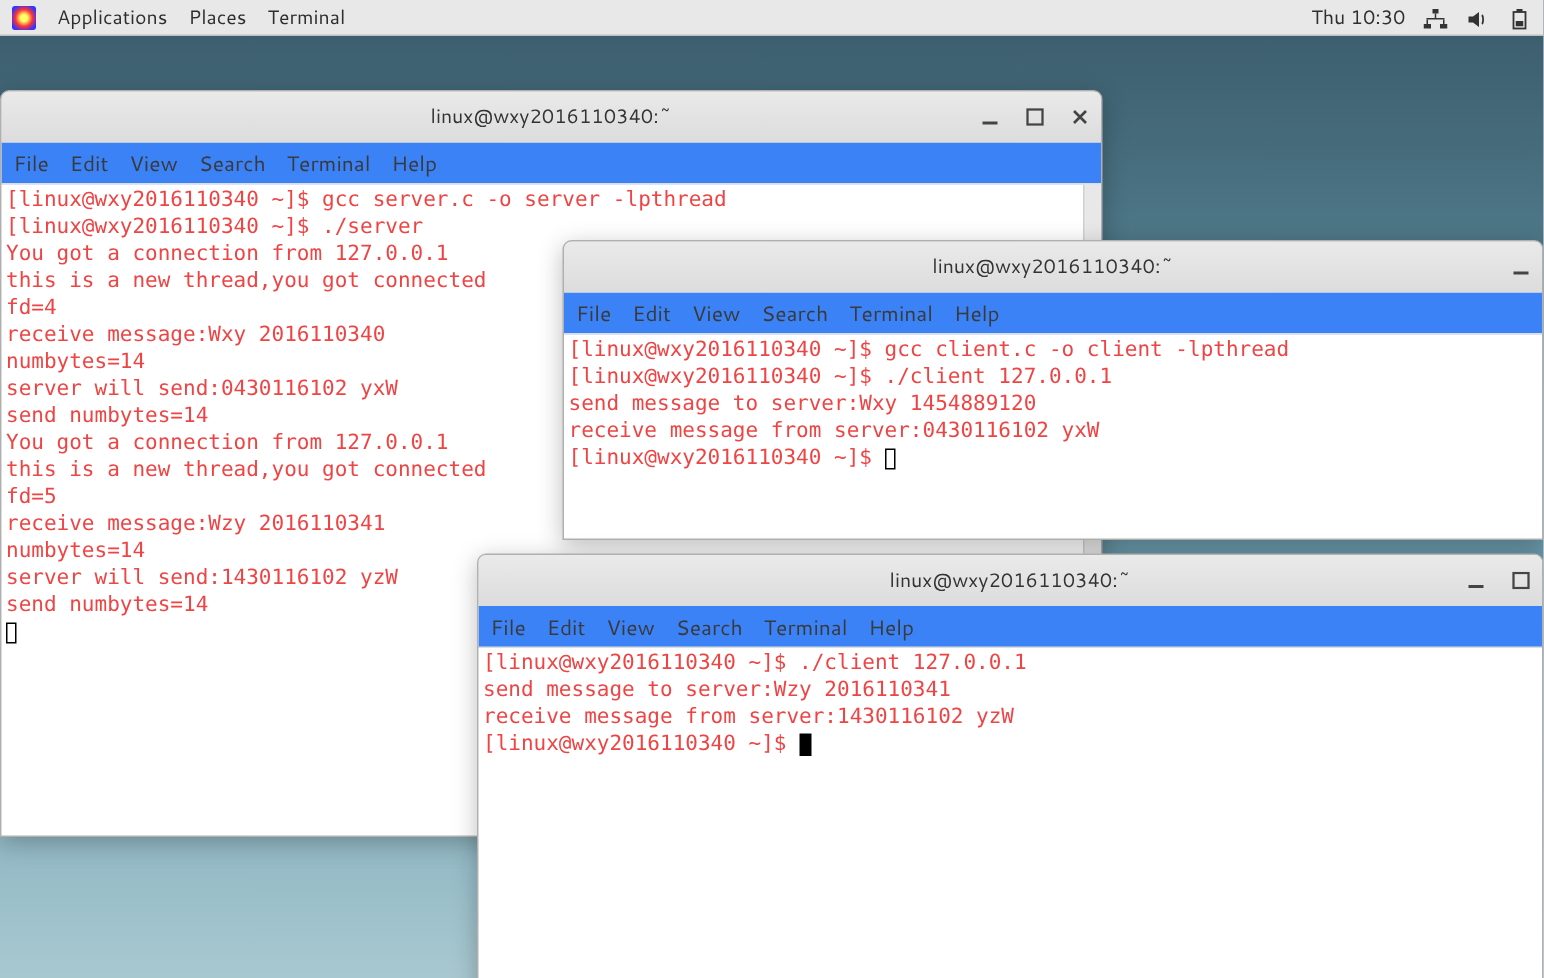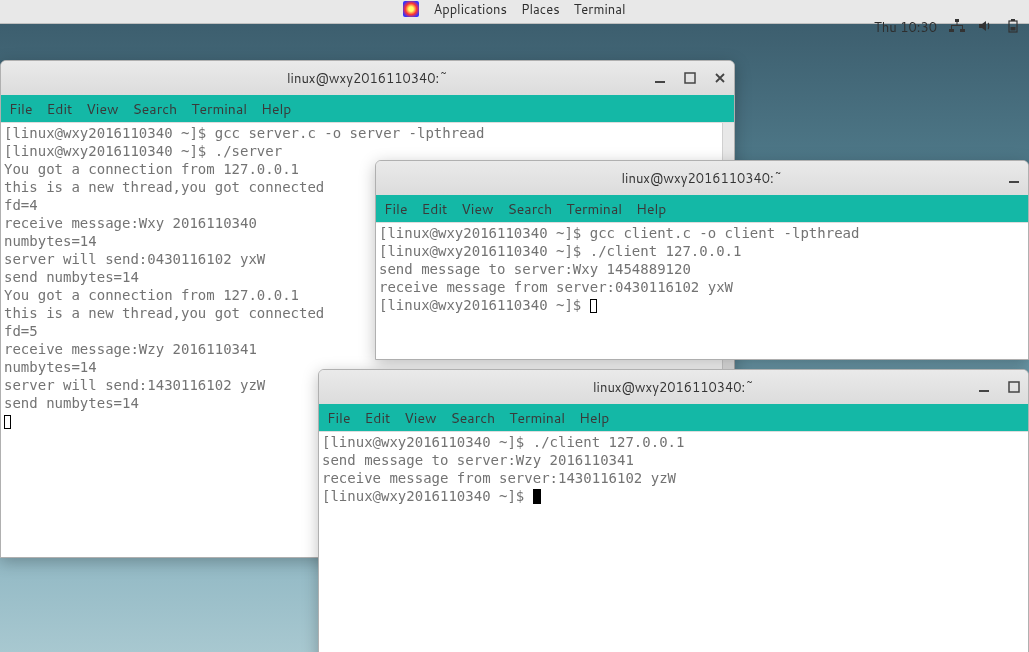--- a/index.html
+++ b/index.html
@@ -15,24 +15,23 @@
       position: absolute;
       top: 0; left: 0; right: 0;
       height: 24px;
       background: #e8e8e8;
       border-bottom: 1px solid #c0c0c0;
       display: flex;
       align-items: center;
       padding: 0 8px;
       font-size: 13px;
       color: #2e2e2e;
-      flex-direction: column;
     }
     .topbar-left { display: flex; align-items: center; gap: 14px; }
-    .topbar-right { margin-left: auto; display: flex; align-items: flex-start; gap: 12px; }
+    .topbar-right { margin-left: auto; display: flex; align-items: flex-end; gap: 12px; }
     .top-icon { width: 16px; height: 16px; display: inline-flex; align-items: center; justify-content: center; }
     .app-logo {
       width: 16px; height: 16px;
       background: radial-gradient(circle, #ff6 20%, #f33 50%, #33f 80%);
       border-radius: 2px;
     }
     .menubar-item { cursor: pointer; }
     .window {
       position: absolute;
       background: #e8e8e8;
@@ -62,36 +61,36 @@
       align-items: center;
     }
     .win-btn {
       width: 16px; height: 16px;
       display: flex; align-items: center; justify-content: center;
       cursor: pointer;
       color: #444;
     }
     .menubar {
       height: 28px;
-      background: #14b8a6;
+      background: #3b82f6;
       display: flex;
       align-items: center;
       padding: 0 8px;
       gap: 14px;
       font-size: 14px;
       color: #3a3a3a;
       border-bottom: 1px solid #ddd;
     }
     .term-body {
       flex: 1;
       background: #ffffff;
       font-family: "DejaVu Sans Mono", "Liberation Mono", monospace;
       font-size: 14px;
       line-height: 18px;
-      color: #737373;
+      color: #ef4444;
       padding: 1px 3px;
       white-space: pre;
       overflow: hidden;
       position: relative;
     }
     .scrollbar {
       position: absolute;
       right: 0; top: 0; bottom: 0;
       width: 12px;
       background: #e8e8e8;

